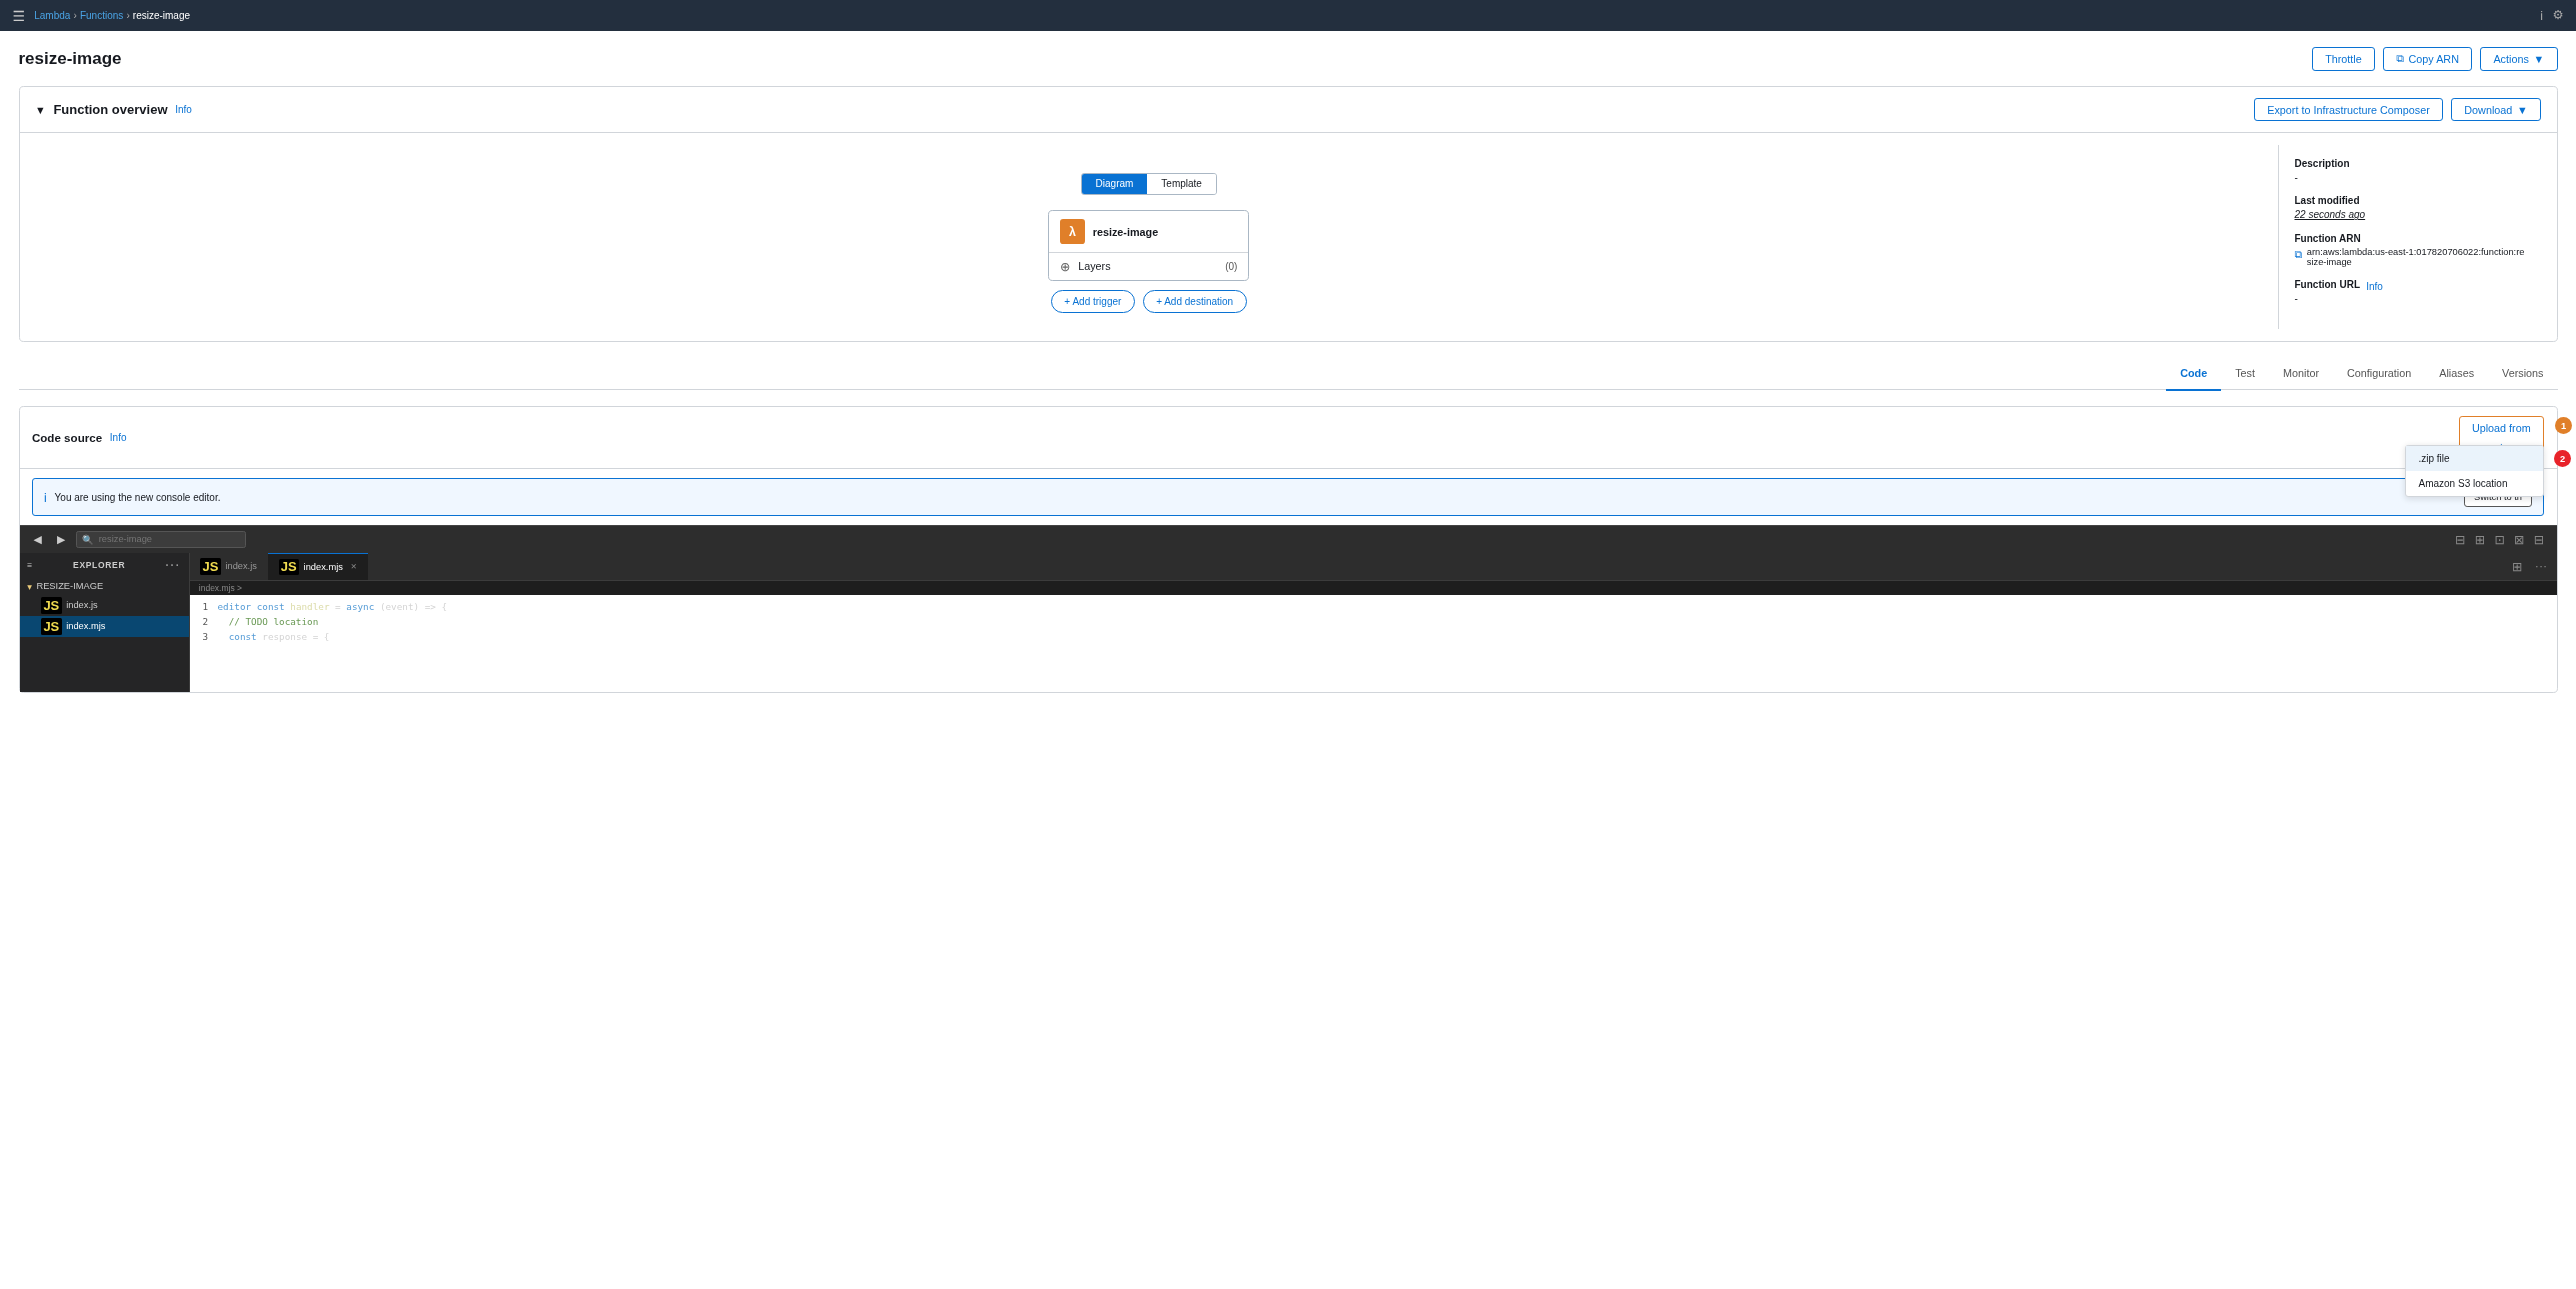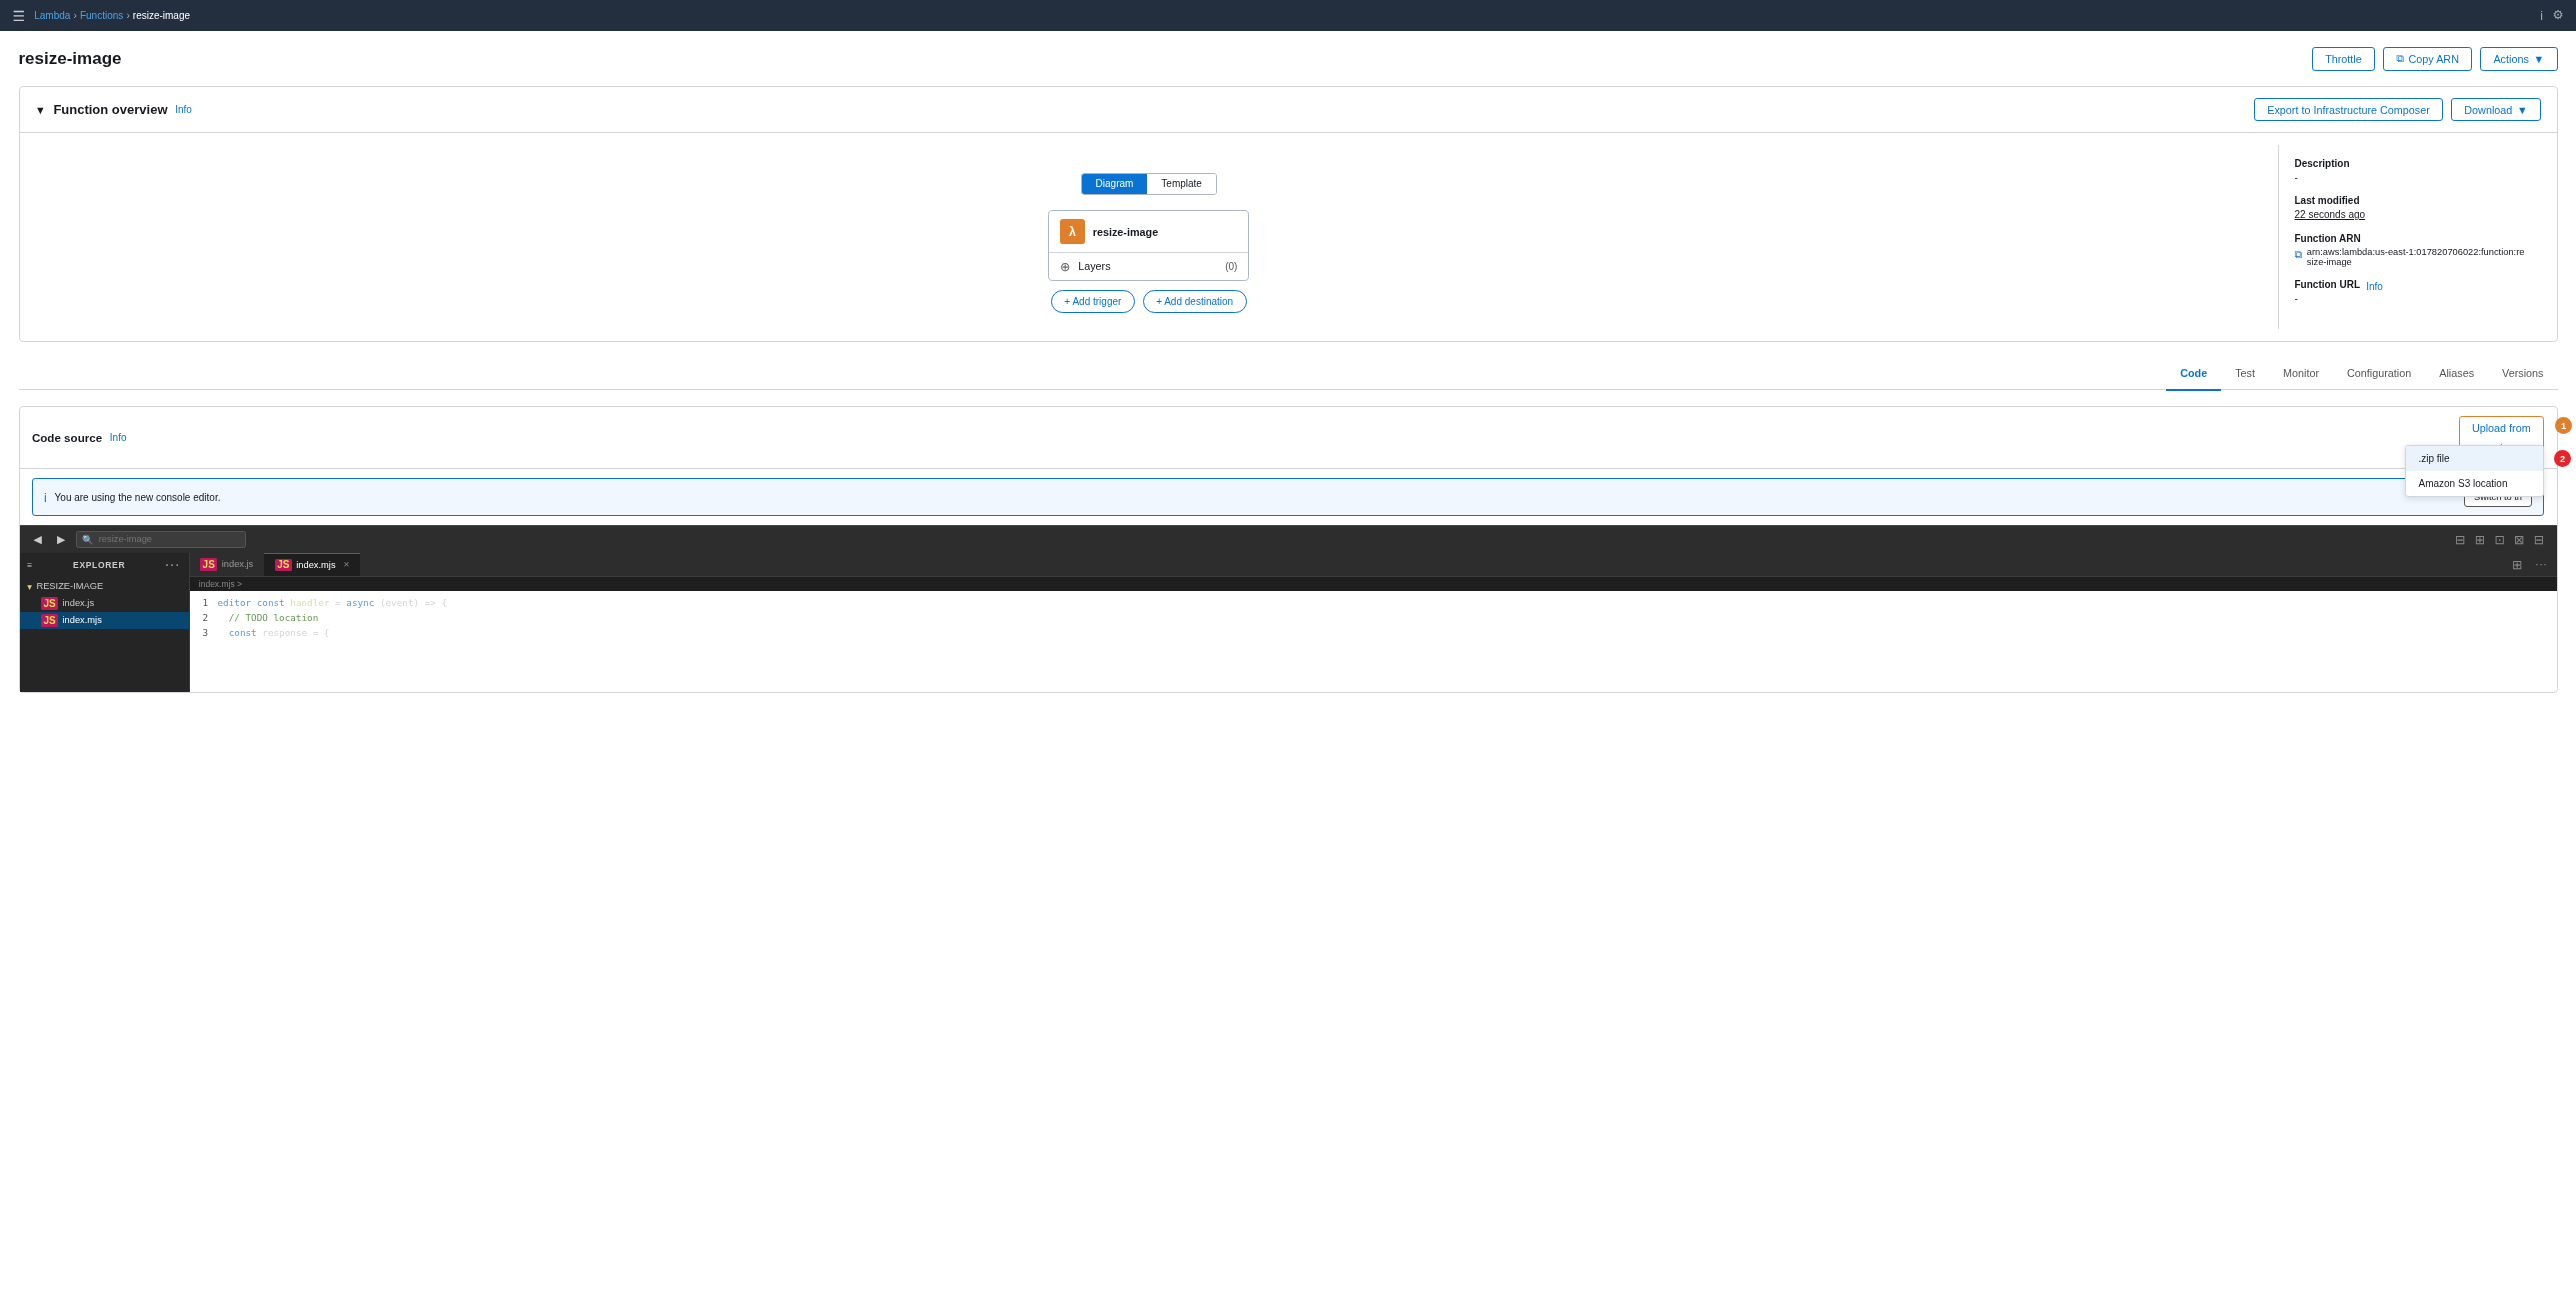--- a/index.html
+++ b/index.html
@@ -77,21 +77,21 @@
     .layers-count { margin-left: auto; color: #555; font-size: 10px; }
     .diagram-actions { display: flex; gap: 8px; }
     .btn-add { border: 1.2px solid #0972d3; background: #fff; color: #0972d3; padding: 4.6px 12.4px; border-radius: 15.5px; cursor: pointer; font-size: 10px; display: flex; align-items: center; gap: 4.6px; }
 
     
     .overview-sidebar { width: 263px; border-left: 0.8px solid #d1d5da; padding: 12.4px 15.5px; }
     .sidebar-section { margin-bottom: 12.4px; }
     .sidebar-label { font-size: 10px; font-weight: 700; margin-bottom: 3.1px; }
     .sidebar-value { font-size: 10px; color: #16191f; }
     .sidebar-value.dash { color: #16191f; }
-    .sidebar-underline { text-decoration: underline; cursor: pointer; color: #16191f; }
+    .sidebar-underline { text-decoration: underline; cursor: pointer; color: #16191f; font-style: italic; }
     .arn-row { display: flex; align-items: flex-start; gap: 4.6px; }
     .copy-icon { color: #0972d3; cursor: pointer; font-size: 10.8px; margin-top: 0.8px; }
     .arn-text { font-size: 9.3px; color: #16191f; word-break: break-all; }
     .function-url-row { display: flex; align-items: center; gap: 6.2px; }
 
     
     .tabs { display: flex; border-bottom: 1.5px solid #d1d5da; margin-bottom: 0; justify-content: flex-end; }
     .tab {
       padding: 9.3px 14px; font-size: 10.8px; cursor: pointer; color: #555;
       border-bottom: 2.3px solid transparent; margin-bottom: -1.5px;
@@ -143,21 +143,21 @@
 
     
     .editor-body { display: flex; height: 139px; overflow: hidden; }
     .explorer-panel { width: 170px; background: #252526; border-right: 0.8px solid #3c3c3c; padding: 0; }
     .explorer-header { display: flex; align-items: center; padding: 6.2px 7.7px; color: #ccc; font-size: 8.5px; font-weight: 600; letter-spacing: 0.08em; justify-content: space-between; }
     .explorer-dots { color: #999; cursor: pointer; font-size: 10.8px; letter-spacing: 1.5px; }
     .explorer-folder { display: flex; align-items: center; gap: 4.6px; padding: 3.1px 7.7px 3.1px 7.7px; color: #ccc; font-size: 9.3px; }
     .explorer-folder-icon { color: #e8c97a; }
     .explorer-file { display: flex; align-items: center; gap: 4.6px; padding: 2.3px 7.7px 2.3px 21.6px; color: #ccc; font-size: 9.3px; cursor: pointer; }
     .explorer-file.active { background: #094771; color: #fff; }
-    .js-icon { color: #f0db4f; font-size: 10px; background: #be185d; border-radius: 1.5px; padding: 0.8px 2.3px; font-weight: bold; }
+    .js-icon { color: #f0db4f; font-size: 13px; background: #000000; border-radius: 1.5px; padding: 0.8px 2.3px; font-weight: bold; }
 
     .code-panel { flex: 1; overflow: auto; padding: 0; }
     .code-tabs { display: flex; background: #2d2d2d; border-bottom: 0.8px solid #3c3c3c; }
     .code-tab { padding: 4.6px 10.8px; font-size: 9.3px; color: #999; cursor: pointer; display: flex; align-items: center; gap: 4.6px; }
     .code-tab.active { background: #1e1e1e; color: #fff; border-top: 1.5px solid #0972d3; }
     .code-tab .close-x { font-size: 7.7px; color: #888; margin-left: 3.1px; }
     .code-breadcrumb { font-size: 8.5px; color: #888; padding: 2.3px 9.3px; background: #1e1e1e; }
     .code-content { padding: 4.6px 0; }
     .code-line { display: flex; font-family: 'Consolas', 'Monaco', monospace; font-size: 9.3px; line-height: 1.6; }
     .line-num { width: 28px; text-align: right; color: #555; padding-right: 9.3px; user-select: none; flex-shrink: 0; }

